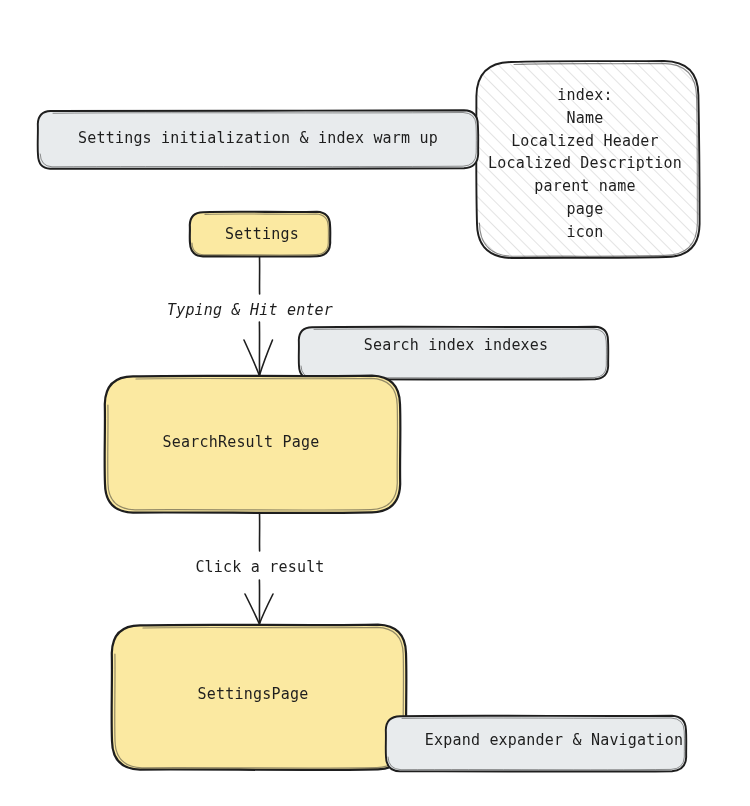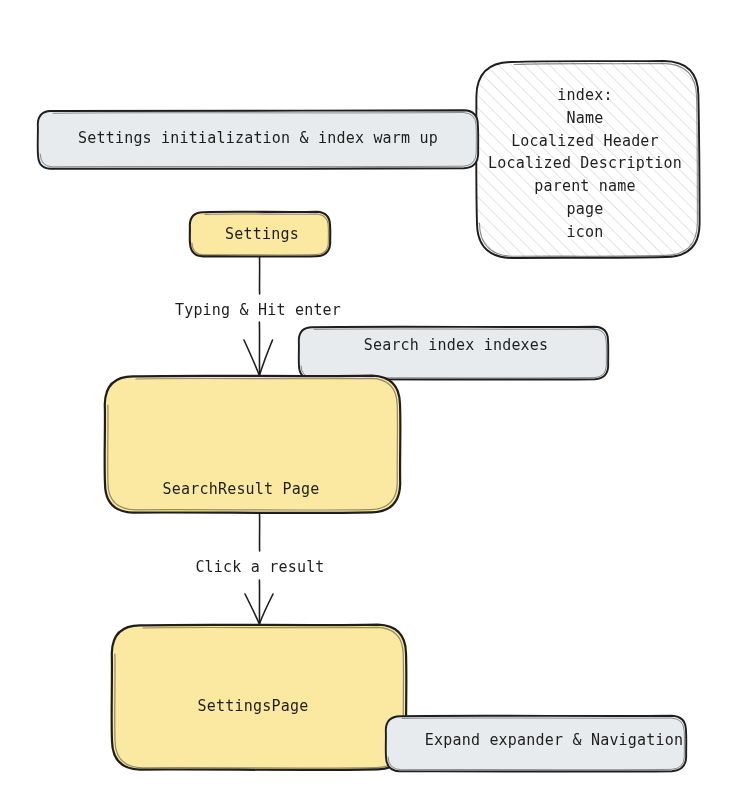--- a/index.html
+++ b/index.html
@@ -58,25 +58,25 @@
   .lbl-index {
     font-size: 15px;
     line-height: 1.52;
     text-align: center;
   }
 
   
   #txt-settings-init  { left: 52px;  top: 128px; width: 412px; }
   #txt-index-list     { left: 476px; top: 84px;  width: 218px; }
   #txt-searchbox      { left: 192px; top: 224px; width: 140px; }
-  #txt-edge-typing    { left: 108px; top: 300px; width: 300px; }
+  #txt-edge-typing    { left: 100px; top: 300px; width: 300px; font-style: italic; }
   #txt-search-within  { left: 312px; top: 335px; width: 288px; }
-  #txt-searchresult   { left: 108px; top: 432px; width: 266px; margin-top: 47px; }
+  #txt-searchresult   { left: 108px; top: 432px; width: 266px; }
   #txt-edge-click     { left: 120px; top: 557px; width: 280px; }
-  #txt-settingspage   { left: 108px; top: 684px; width: 290px; margin-top: 12px; }
+  #txt-settingspage   { left: 108px; top: 684px; width: 290px; }
   #txt-expand-nav     { left: 386px; top: 730px; width: 298px; padding-left: 19px; }
 
   .hit {
     position: absolute;
     background: transparent;
     border: 0;
     padding: 0;
     cursor: default;
   }
 </style>

